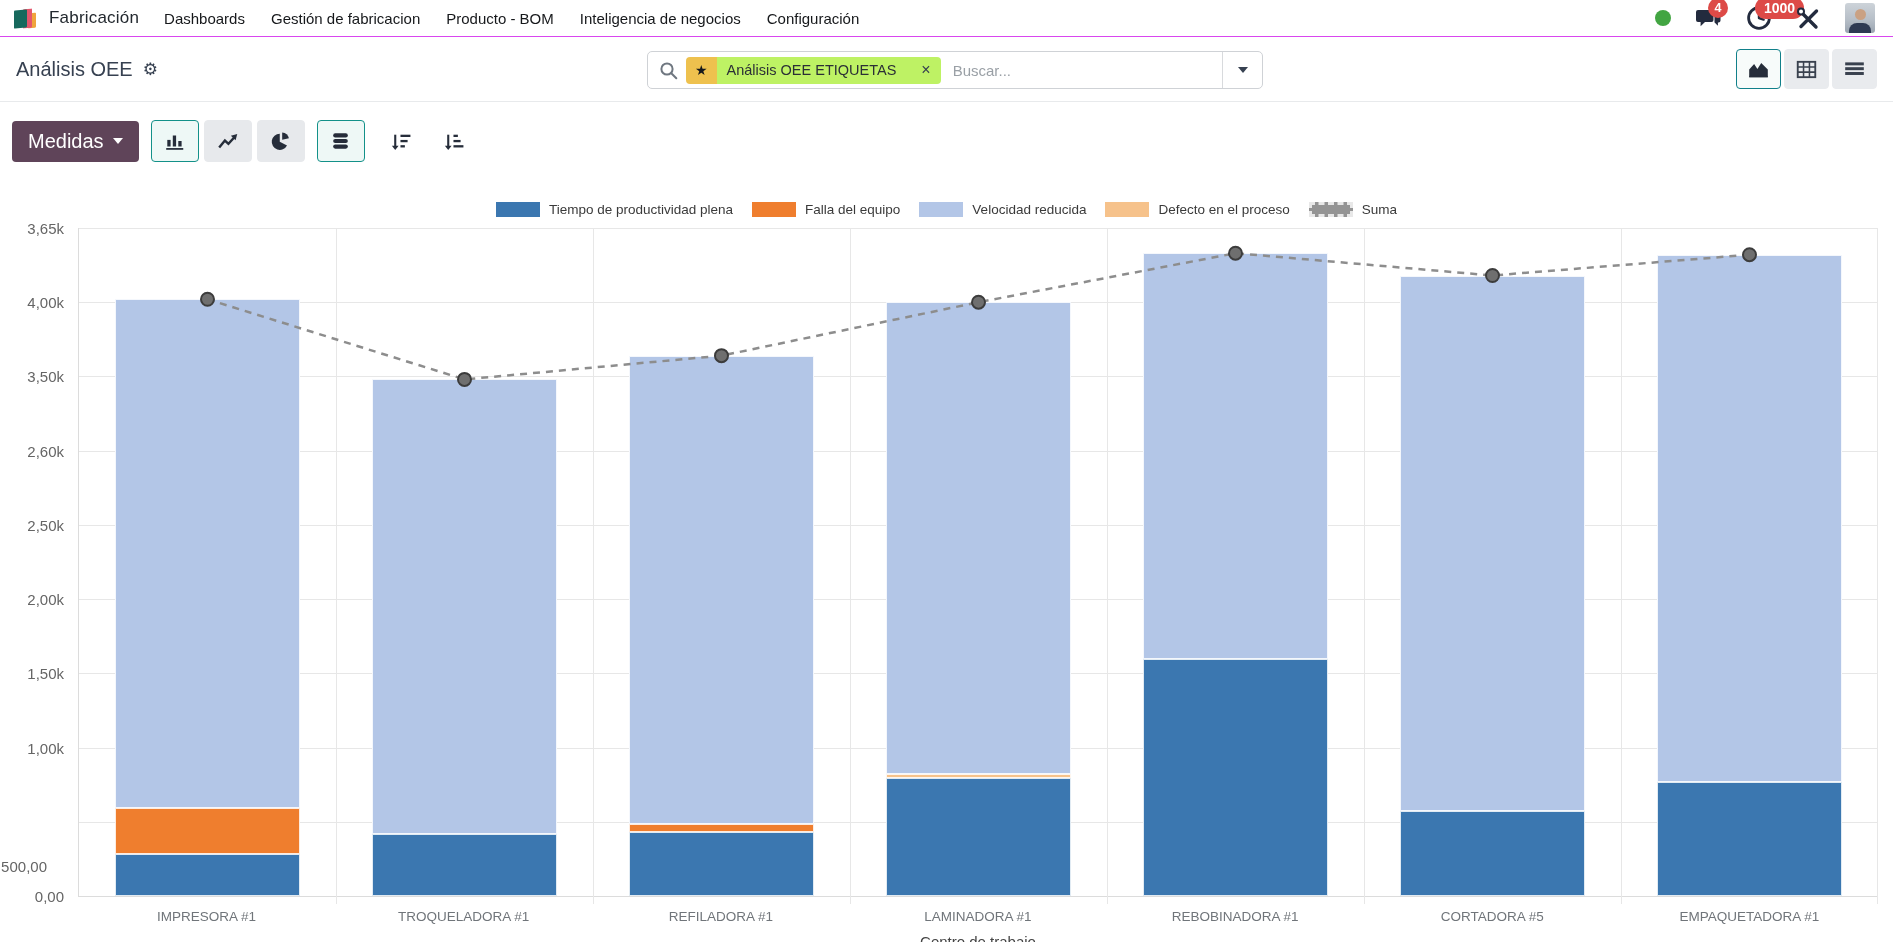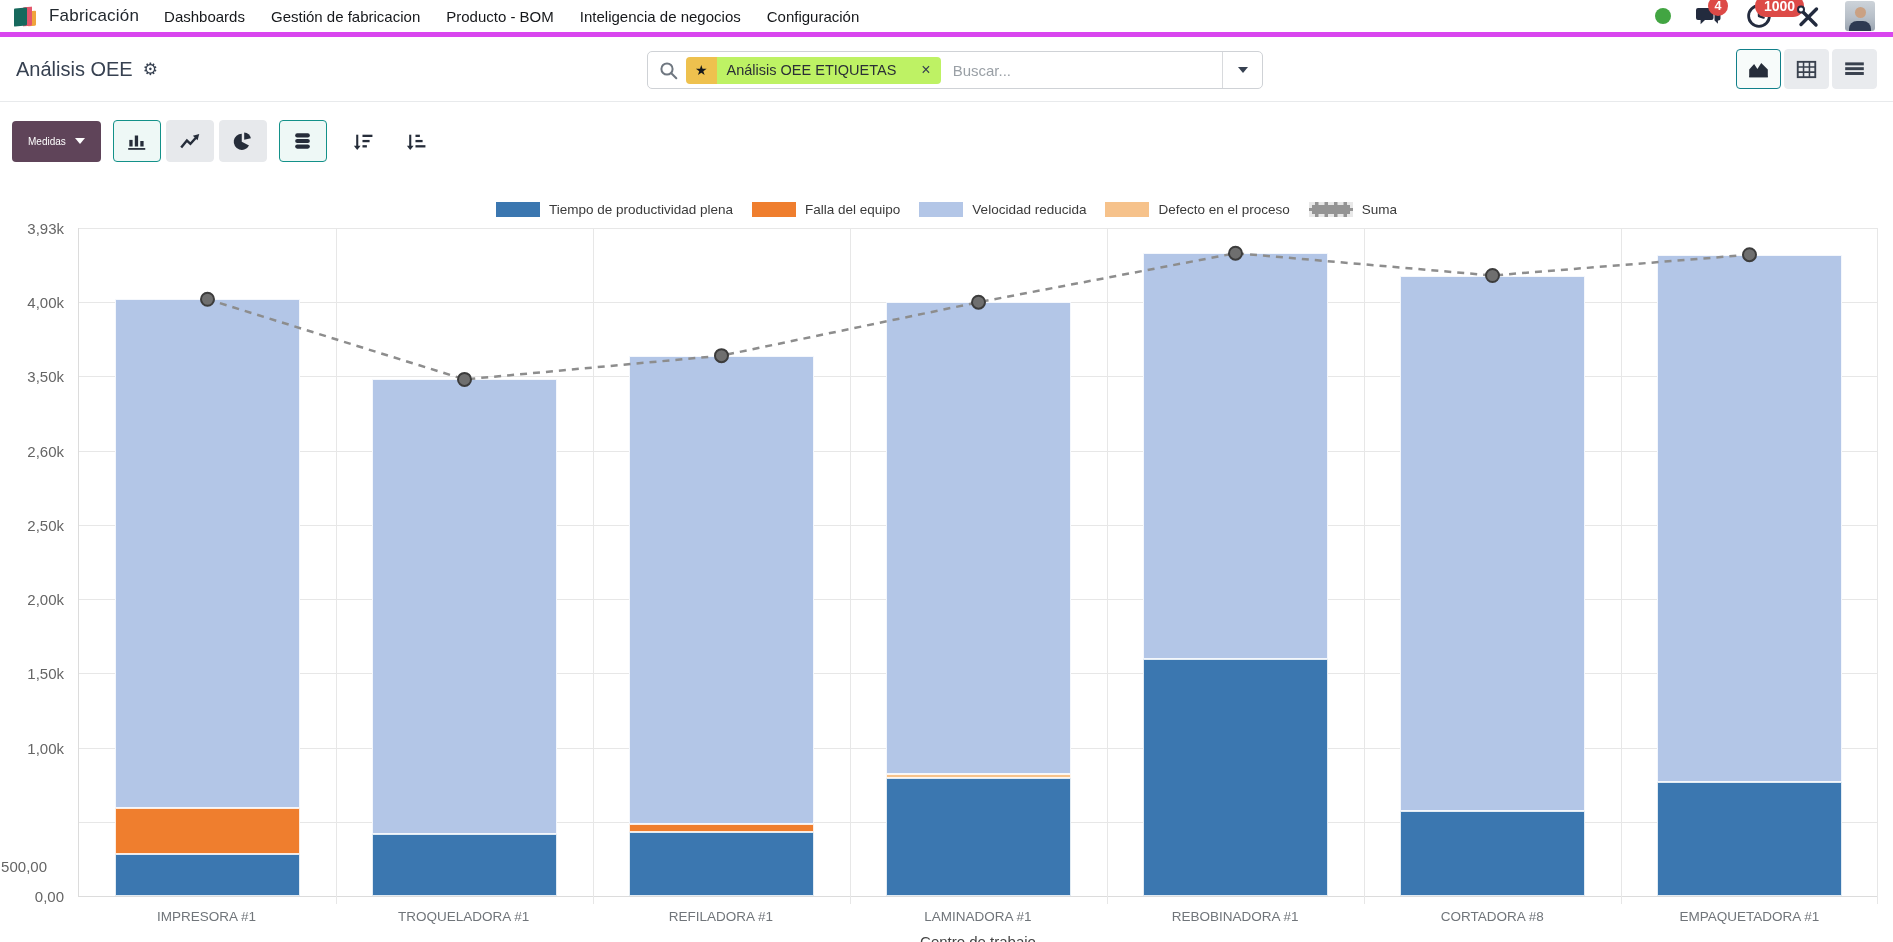--- a/index.html
+++ b/index.html
@@ -6,21 +6,21 @@
   html,body { margin:0; padding:0; }
   body {
     width:1893px; height:942px; overflow:hidden; background:#fff;
     font-family:"Liberation Sans", sans-serif; color:#212529;
     position:relative;
   }
 
   
   .topbar {
     height:37px; display:flex; align-items:center;
-    padding:0 18px 0 14px; border-bottom:5px solid #d946ef; background:#fff;
+    padding:0 18px 0 14px; border-bottom:1px solid #d946ef; background:#fff;
   }
   .brand { display:flex; align-items:center; gap:9px; cursor:pointer; }
   .logo { position:relative; width:26px; height:24px; }
   .logo span { position:absolute; bottom:2px; border-radius:1px; }
   .logo .l3 { left:14px; width:8px; height:15px; background:#f0a43c; transform:skewY(-6deg); }
   .logo .l2 { left:9px;  width:9px; height:19px; background:#e4566c; transform:skewY(-6deg); }
   .logo .l1 { left:0;    width:13px; height:18px; background:#17695d; transform:skewY(-6deg); }
   .brand-label { font-size:17px; color:#23292f; font-weight:400; letter-spacing:.2px; }
   .nav-items { display:flex; align-items:center; margin-left:12px;justify-content:center; }
   .nav-item { padding:8px 13px; font-size:15px; color:#16181b; cursor:pointer; white-space:nowrap; }
@@ -55,21 +55,21 @@
   .searchbox input { flex:1; border:none; outline:none; font-size:15px; color:#333; padding:0 8px 0 12px; font-family:"Liberation Sans",sans-serif; }
   .searchbox input::placeholder { color:#9aa0a6; }
   .search-caret { width:40px; align-self:stretch; border-left:1px solid #d8dadd; display:flex; align-items:center; justify-content:center; cursor:pointer; border-radius:0 5px 5px 0; }
   .caret-down { width:0; height:0; border-left:5.5px solid transparent; border-right:5.5px solid transparent; border-top:6.5px solid #374151; }
   .view-switcher { margin-left:auto; display:flex; gap:3px; }
   .vs-btn { width:45px; height:40px; background:#e9ebee; border:1px solid #e9ebee; border-radius:4px; display:flex; align-items:center; justify-content:center; cursor:pointer; }
   .vs-btn.active { background:#f7fbfa; border:1px solid #11808a; }
 
   
   .toolbar { height:78px; display:flex; align-items:center; padding:0 12px; gap:12px; background:#fff; }
-  .btn-primary { background:#5f4459; color:#fff; border:none; border-radius:4px; height:41px; padding:0 16px; font-size:10px; display:flex; align-items:center; gap:9px; cursor:pointer; font-family:"Liberation Sans",sans-serif; }
+  .btn-primary { background:#5f4459; color:#fff; border:none; border-radius:4px; height:41px; padding:0 16px; font-size:20px; display:flex; align-items:center; gap:9px; cursor:pointer; font-family:"Liberation Sans",sans-serif; }
   .btn-primary .caret-down { border-top-color:#fff; }
   .btn-secondary { background:#e7e9ec; color:#16181b; border:none; border-radius:4px; height:41px; padding:0 17px; font-size:15px; cursor:pointer; font-family:"Liberation Sans",sans-serif; }
   .btn-group { display:flex; gap:5px; }
   .icon-btn { width:48px; height:42px; background:#e7e9ec; border:1px solid #e7e9ec; border-radius:4px; display:flex; align-items:center; justify-content:center; cursor:pointer; }
   .icon-btn.active { background:#eef8f6; border:1px solid #139189; }
 
   
   .chart-area { position:relative; height:762px; background:#fff; overflow:hidden; }
   .legend { position:absolute; top:22px; left:0; right:0; display:flex; justify-content:center; align-items:center; gap:19px; }
   .legend-item { display:flex; align-items:center; gap:9px; cursor:pointer; }
@@ -273,21 +273,21 @@
   <div class="ylabels" id="ylabels">
       <div class="ytick" style="top: 668px;">0,00</div>
       <div class="ytick shift" style="top: 593.778px;">500,00</div>
       <div class="ytick" style="top: 519.556px;">1,00k</div>
       <div class="ytick" style="top: 445.333px;">1,50k</div>
       <div class="ytick" style="top: 371.111px;">2,00k</div>
       <div class="ytick" style="top: 296.889px; text-align: center;">2,50k</div>
       <div class="ytick" style="top: 222.667px;">2,60k</div>
       <div class="ytick" style="top: 148.444px;">3,50k</div>
       <div class="ytick" style="top: 74.2222px;">4,00k</div>
-      <div class="ytick" style="top: 0px;">3,93k</div>
+      <div class="ytick" style="top: 0px;">3,65k</div>
     </div>
   <div class="plot" id="plot">
       <div class="gridline" style="top: 593.778px;"></div>
       <div class="gridline" style="top: 519.556px;"></div>
       <div class="gridline" style="top: 445.333px;"></div>
       <div class="gridline" style="top: 371.111px;"></div>
       <div class="gridline" style="top: 296.889px;"></div>
       <div class="gridline" style="top: 222.667px;"></div>
       <div class="gridline" style="top: 148.444px;"></div>
       <div class="gridline" style="top: 74.2222px;"></div>
@@ -326,17 +326,17 @@
         <circle cx="1413.5" cy="47.50222222222223" r="6.5" fill="#6f6f6f" stroke="#3c3c3c" stroke-width="2"></circle>
         <circle cx="1670.5" cy="26.720000000000024" r="6.5" fill="#6f6f6f" stroke="#3c3c3c" stroke-width="2"></circle>
       </svg>
     </div>
   <div class="xlabels" id="xlabels">
       <div class="xlabel">IMPRESORA #1</div>
       <div class="xlabel">TROQUELADORA #1</div>
       <div class="xlabel">REFILADORA #1</div>
       <div class="xlabel">LAMINADORA #1</div>
       <div class="xlabel">REBOBINADORA #1</div>
-      <div class="xlabel">CORTADORA #8</div>
+      <div class="xlabel">CORTADORA #5</div>
       <div class="xlabel">EMPAQUETADORA #1</div>
     </div>
   <div class="axis-title">Centro de trabajo</div>
 </div>
 
 </body></html>

